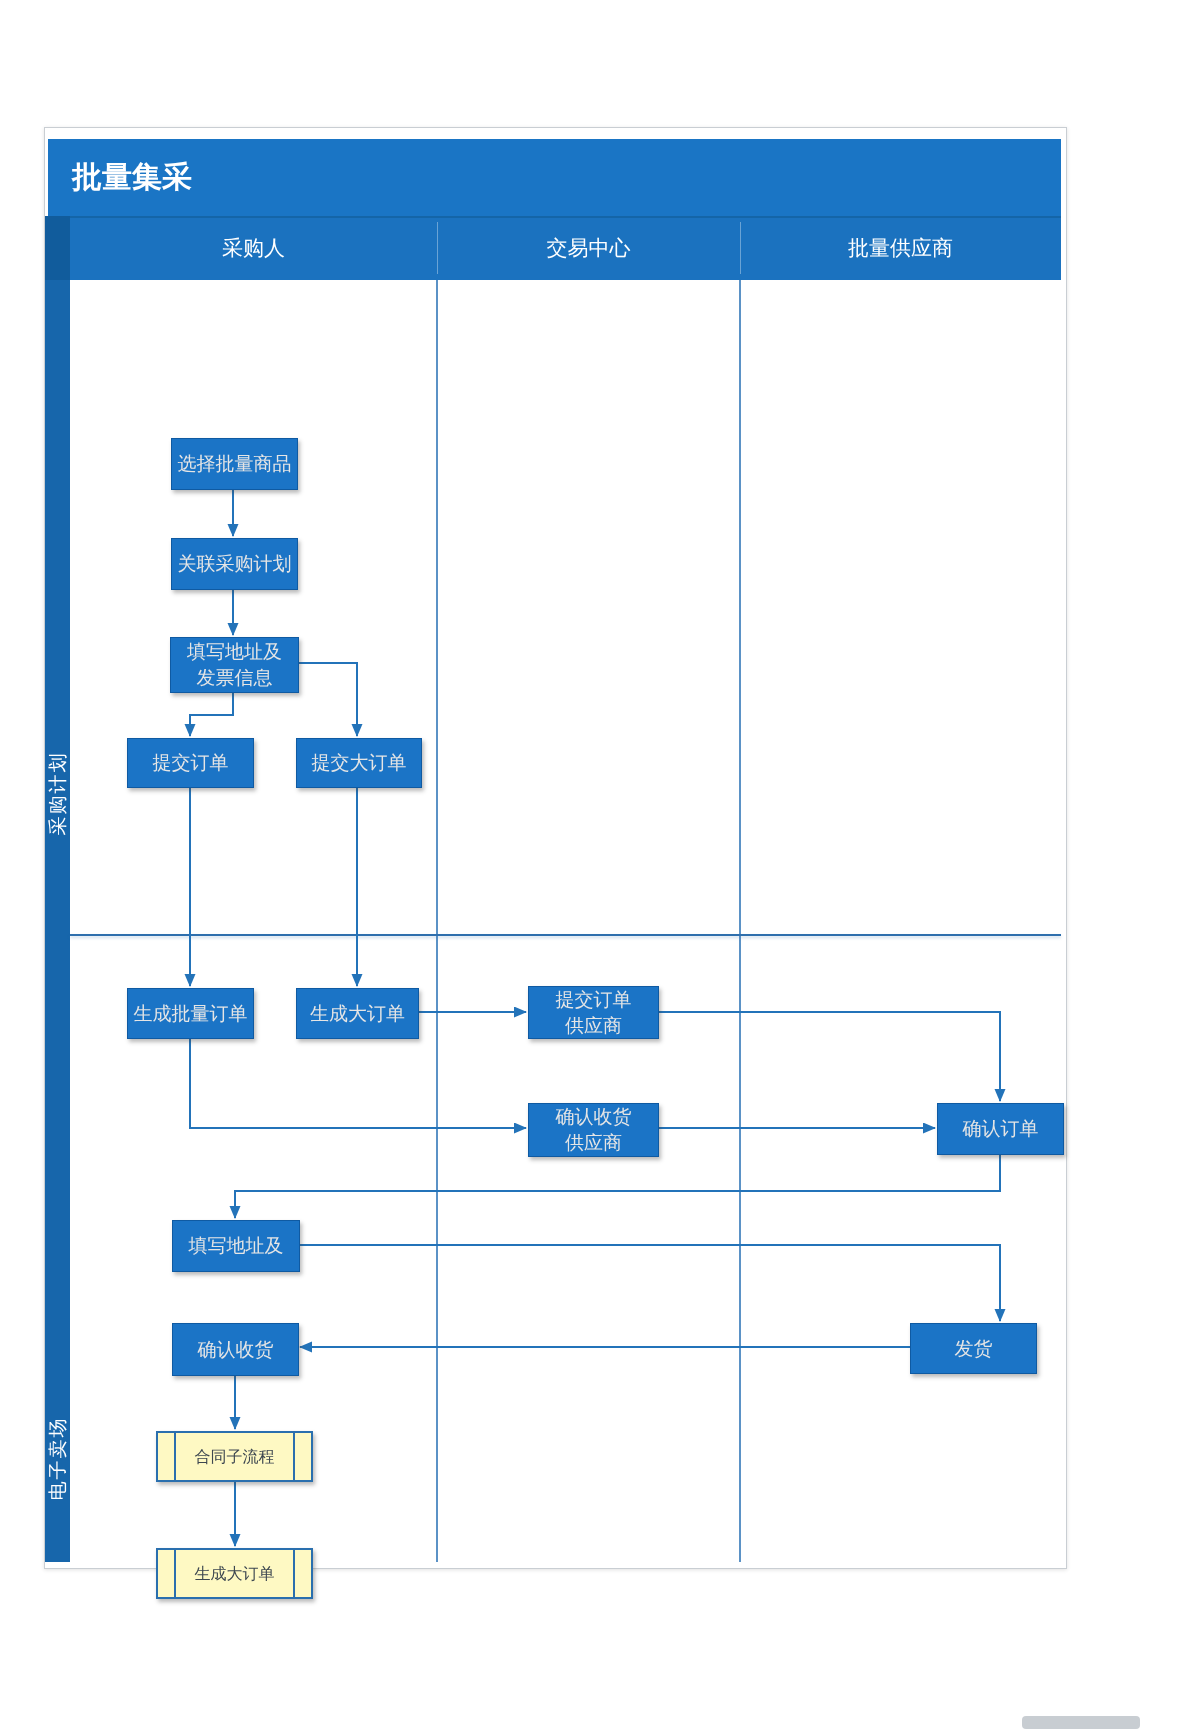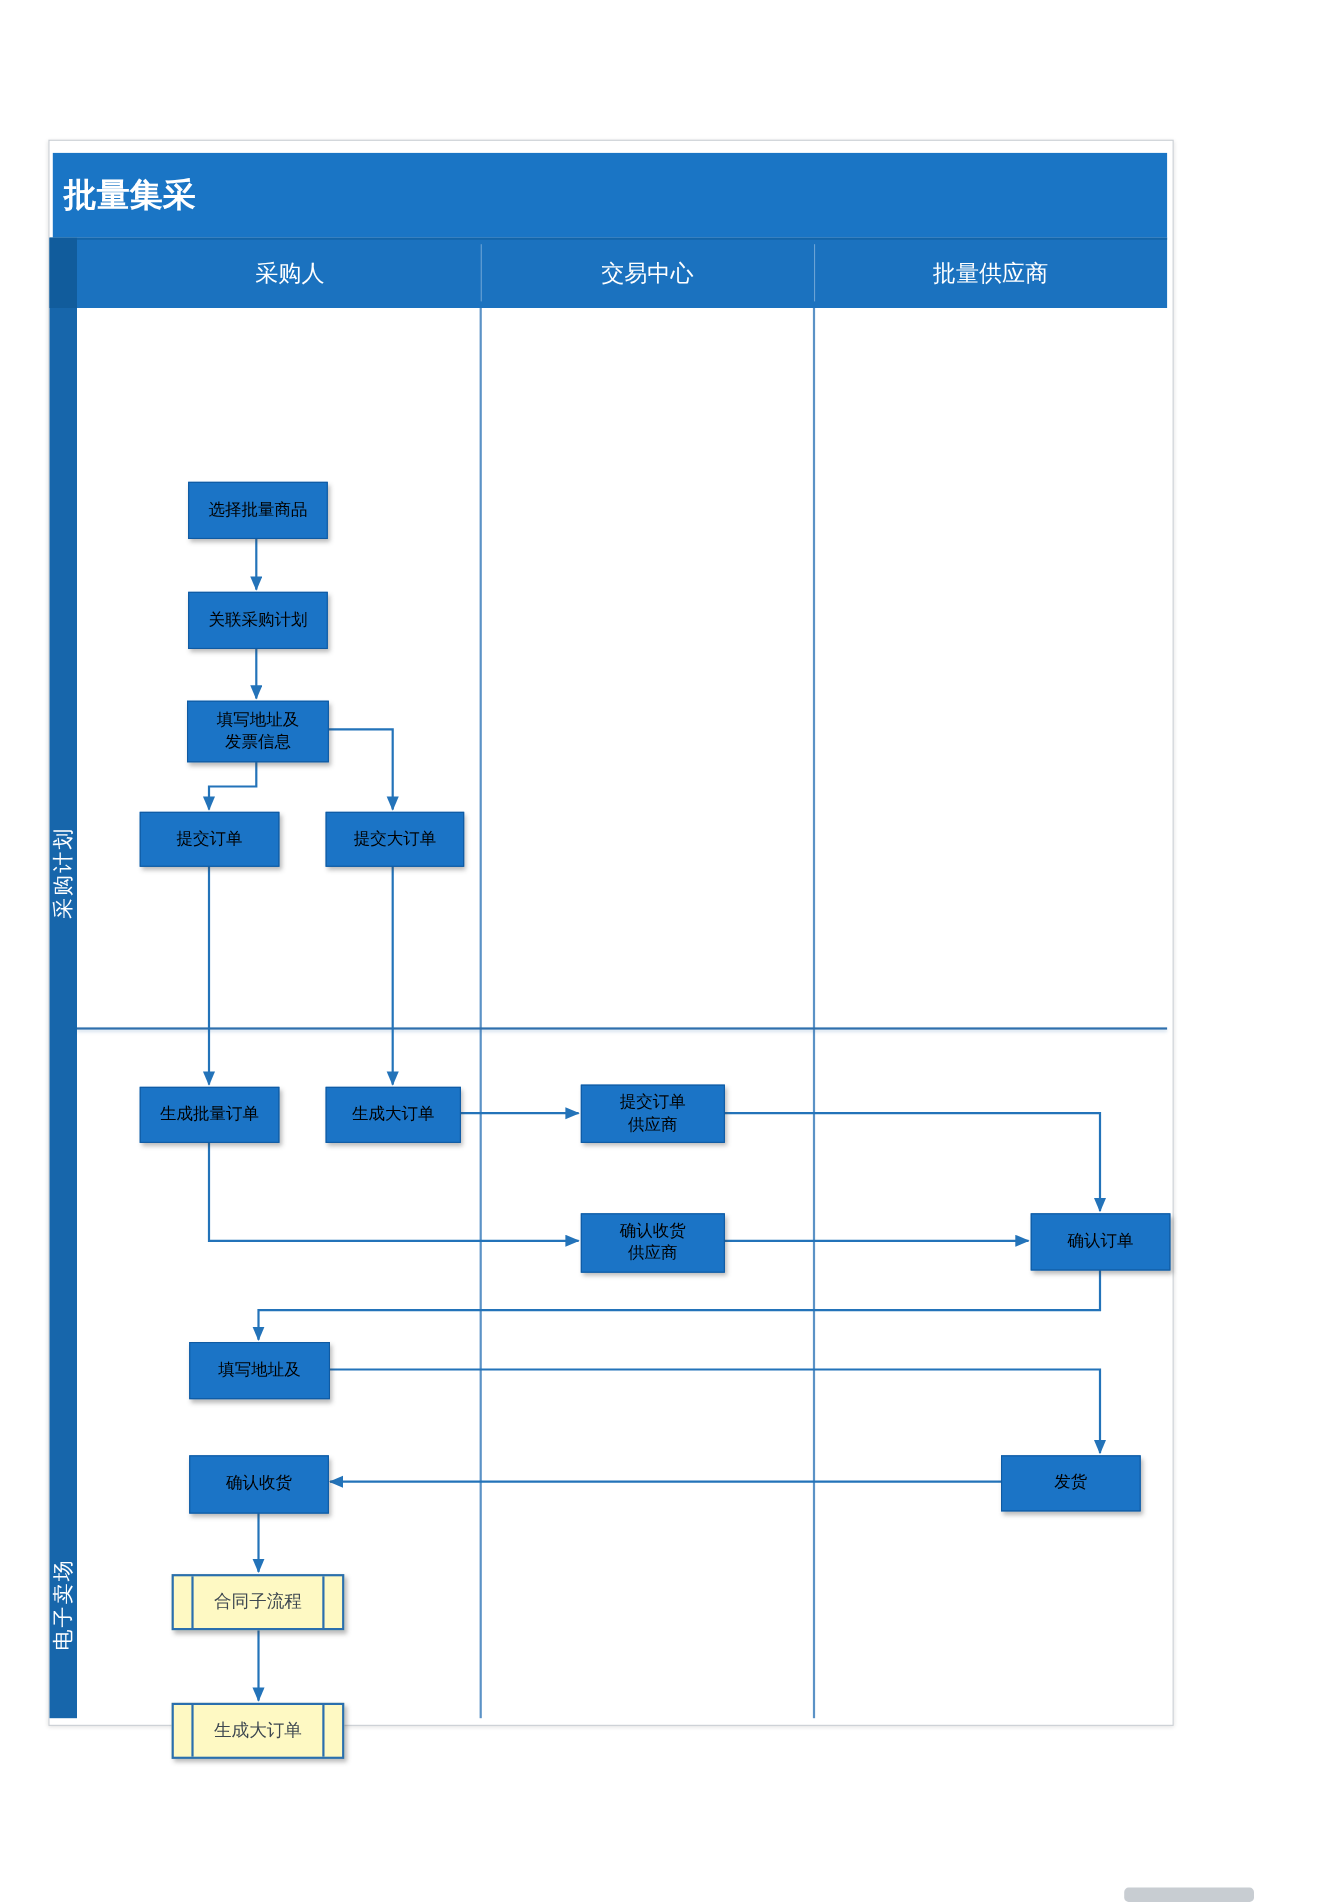--- a/index.html
+++ b/index.html
@@ -8,48 +8,48 @@
 
   .page-title{position:absolute;left:0;top:48px;width:1000px;text-align:center;
     font-size:36px;font-weight:900;color:#000;letter-spacing:1px;
     font-family:"DejaVu Serif","Liberation Serif",serif;}
 
   .frame{position:absolute;left:44px;top:127px;width:1021px;height:1440px;
     background:#fff;border:1px solid #c9ced3;box-shadow:0 1px 4px rgba(0,0,0,.12);}
 
   .pool-header{position:absolute;left:48px;top:139px;width:1013px;height:77px;
     background:#1a75c5;color:#fff;font-size:30px;font-weight:600;
-    display:flex;align-items:center;padding-left:10px;box-sizing:border-box;}
+    display:flex;align-items:center;padding-left:24px;box-sizing:border-box;}
 
   .lane-strip{position:absolute;left:45px;top:216px;width:25px;height:1346px;background:#1766ab;}
   .lane-strip-top{position:absolute;left:45px;top:216px;width:25px;height:64px;background:#115c9c;}
 
   .col-header{position:absolute;left:70px;top:216px;width:991px;height:64px;
     background:#1b72bf;border-top:2px solid #1465a8;box-sizing:border-box;}
   .col-title{position:absolute;top:216px;height:64px;display:flex;align-items:center;
     justify-content:center;color:#fff;font-size:21px;font-weight:500;}
-  .col-title.c1{left:70px;width:367px;padding-left:10px;}
+  .col-title.c1{left:70px;width:367px;}
   .col-title.c2{left:437px;width:303px;}
   .col-title.c3{left:740px;width:321px;}
   .col-sep{position:absolute;top:222px;height:52px;width:1px;background:rgba(255,255,255,.35);}
 
   .vdiv{position:absolute;top:280px;height:1282px;width:2px;background:#5b92c6;}
   .hdiv{position:absolute;left:70px;top:934px;width:991px;height:2px;background:#2f6fad;
     box-shadow:0 2px 3px rgba(47,111,173,.25);}
 
   .lane-label{position:absolute;width:130px;height:25px;display:flex;align-items:center;
     justify-content:center;color:#fff;font-size:19px;letter-spacing:2px;
     transform:rotate(-90deg);}
 
   svg.edges{position:absolute;left:0;top:0;pointer-events:none;}
 
   .node{position:absolute;background:#1b74c6;border:1px solid #0f5aa2;
     box-shadow:2px 3px 4px rgba(60,60,60,.35);
     display:flex;align-items:center;justify-content:center;z-index:3;}
-  .node .nlabel{color:#000000;font-size:15px;line-height:1.35;text-align:center;white-space:pre-line;}
+  .node .nlabel{color:#e5e5e5;font-size:19px;line-height:1.35;text-align:center;white-space:pre-line;}
   .node.sub{background:#fef9c3;border:2px solid #2a6fae;box-sizing:border-box;}
   .node.sub .nlabel{color:#3d4750;font-size:16px;}
   .node.sub::before,.node.sub::after{content:"";position:absolute;top:0;bottom:0;width:2px;background:#2a6fae;}
   .node.sub::before{left:16px;}
   .node.sub::after{right:16px;}
 
   .scroll-thumb{position:absolute;left:1022px;top:1716px;width:118px;height:13px;
     background:#c8cdd2;border-radius:4px;}
 </style>
 </head>

